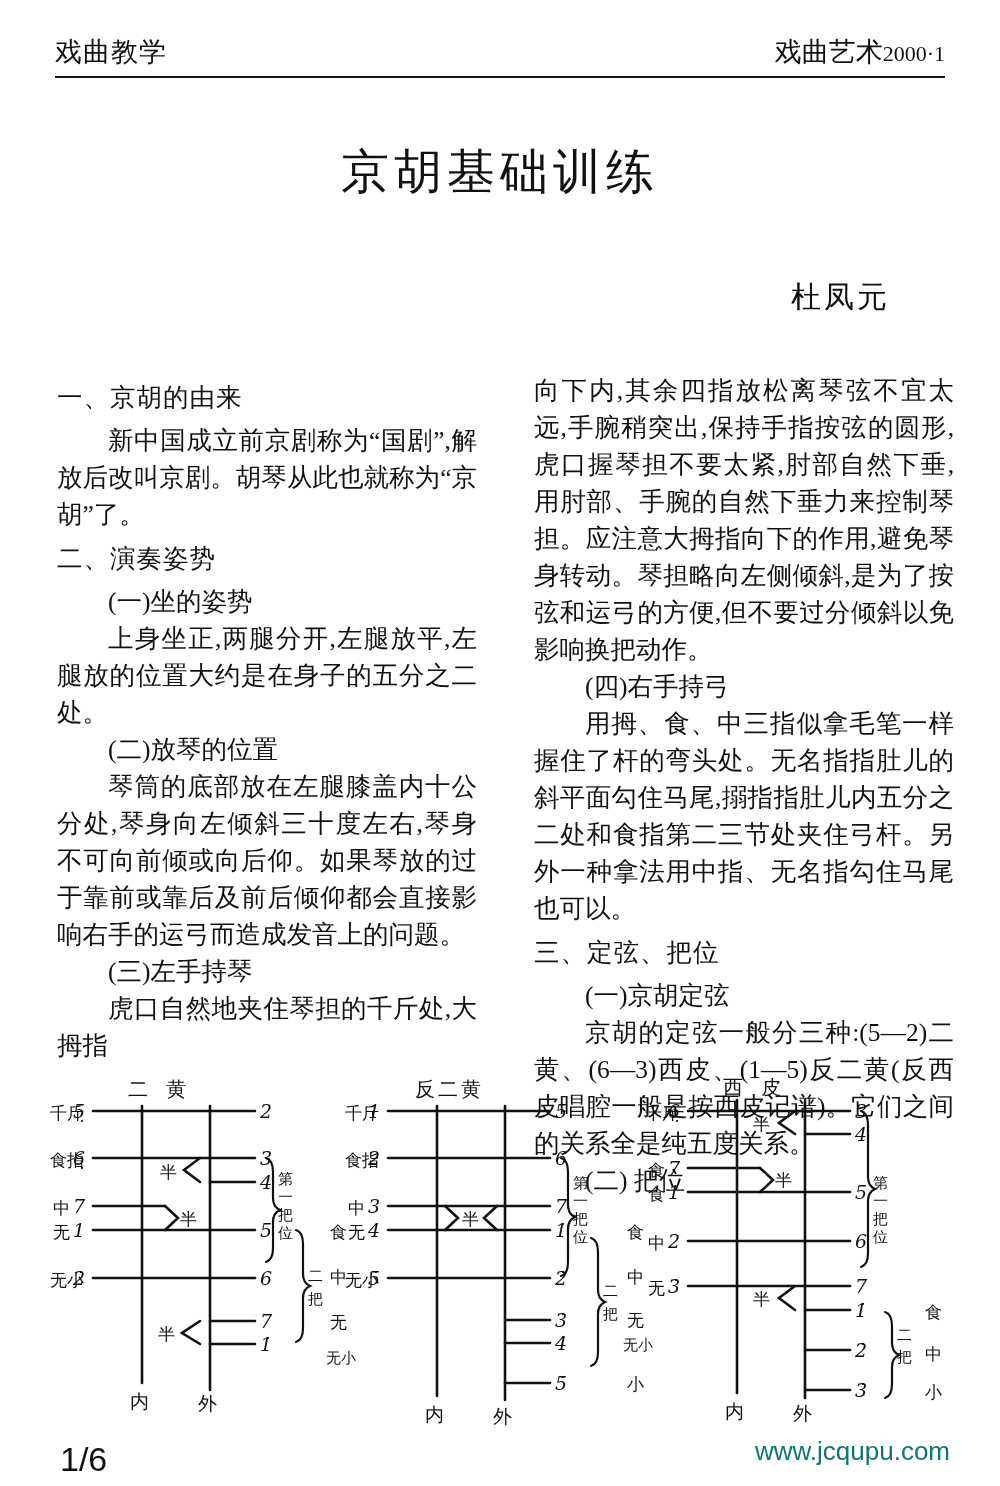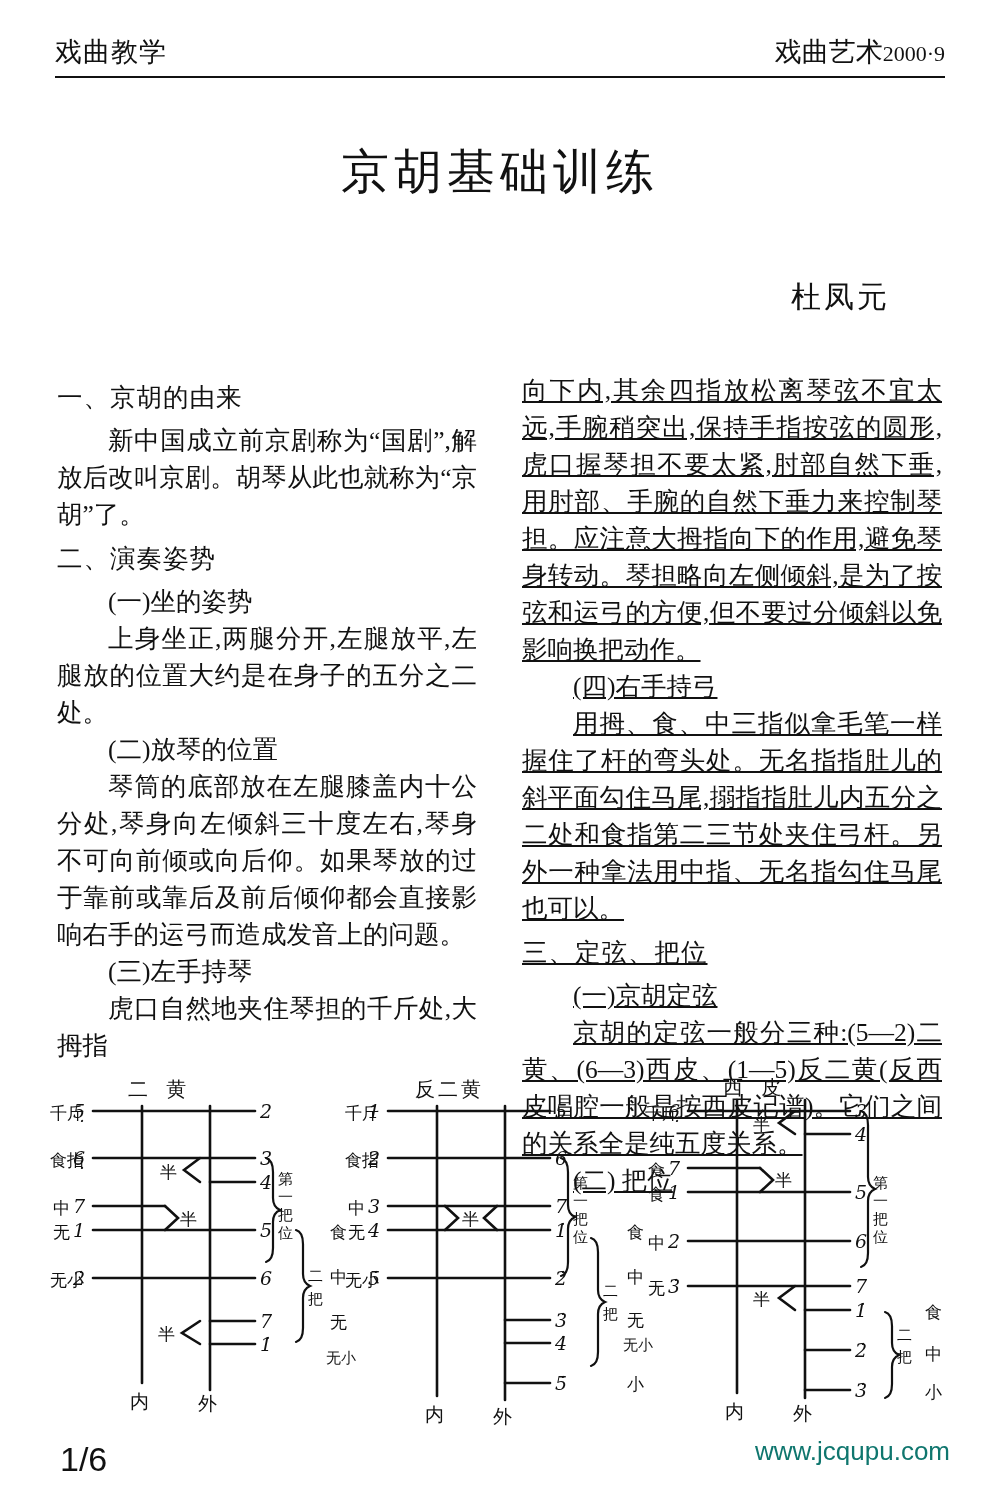--- a/index.html
+++ b/index.html
@@ -40,21 +40,21 @@
     font-size:30px; letter-spacing:3px;
   }
 
   
   .col{
     position:absolute; top:372px; width:420px;
     font-size:25.5px; line-height:37px;
     text-align:justify; text-justify:inter-ideograph;
   }
   .col-left{left:57px;}
-  .col-right{left:522px;text-decoration:underline;}
+  .col-right{left:534px;}
   .sec-head{
     margin:7px 0 6px 0; letter-spacing:1px;
   }
   .para{text-indent:2em; margin:0;}
   .sub{text-indent:2em; margin:0;}
 
   
   .diagrams{
     position:absolute; left:0; top:1078px; width:1000px; height:360px;
   }
@@ -76,21 +76,21 @@
   }
 </style>
 </head>
 <body>
 
 <div class="page">
 
   <div class="header">
     <div class="header-left">戏曲教学</div>
     <div class="header-right">
-      <span>戏曲艺术</span><span class="year">2000·9</span>
+      <span>戏曲艺术</span><span class="year">2000·1</span>
     </div>
   </div>
   <div class="header-rule"></div>
 
   <div class="doc-title">京胡基础训练</div>
   <div class="byline">杜凤元</div>
 
   <div class="col col-left">
     <p class="sec-head">一、京胡的由来</p>
     <p class="para">新中国成立前京剧称为“国剧”,解放后改叫京剧。胡琴从此也就称为“京胡”了。</p>

